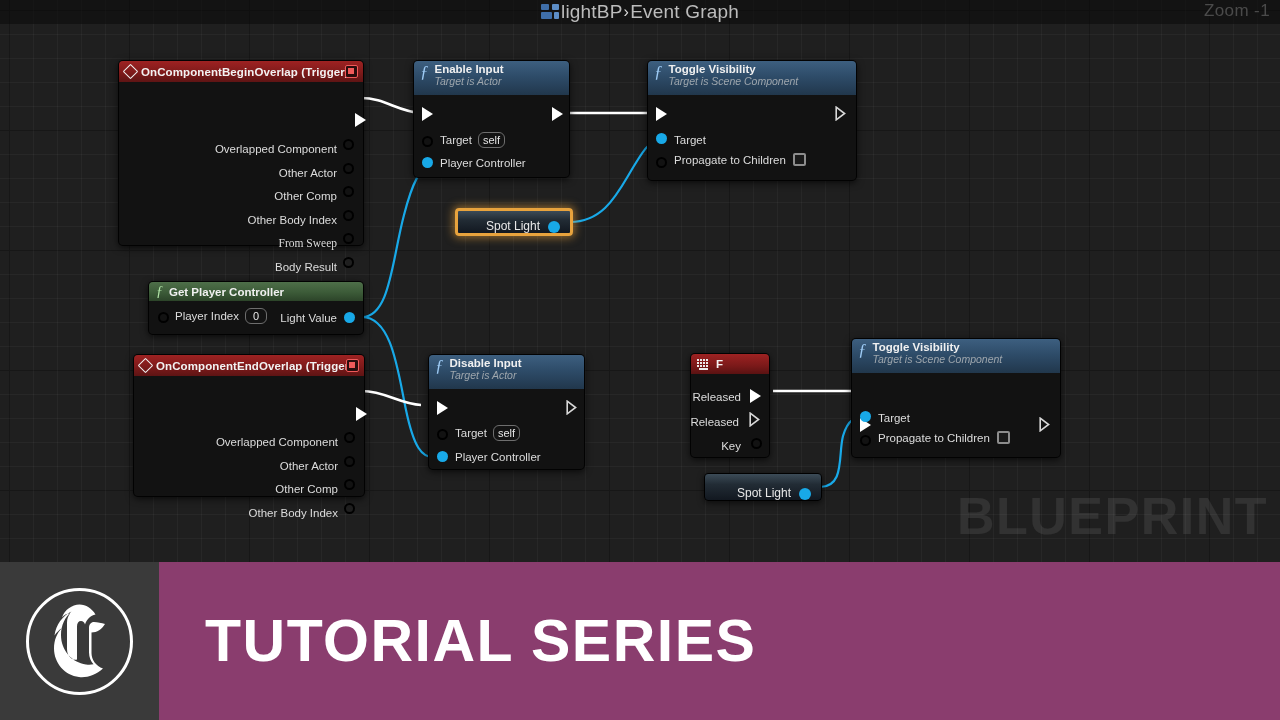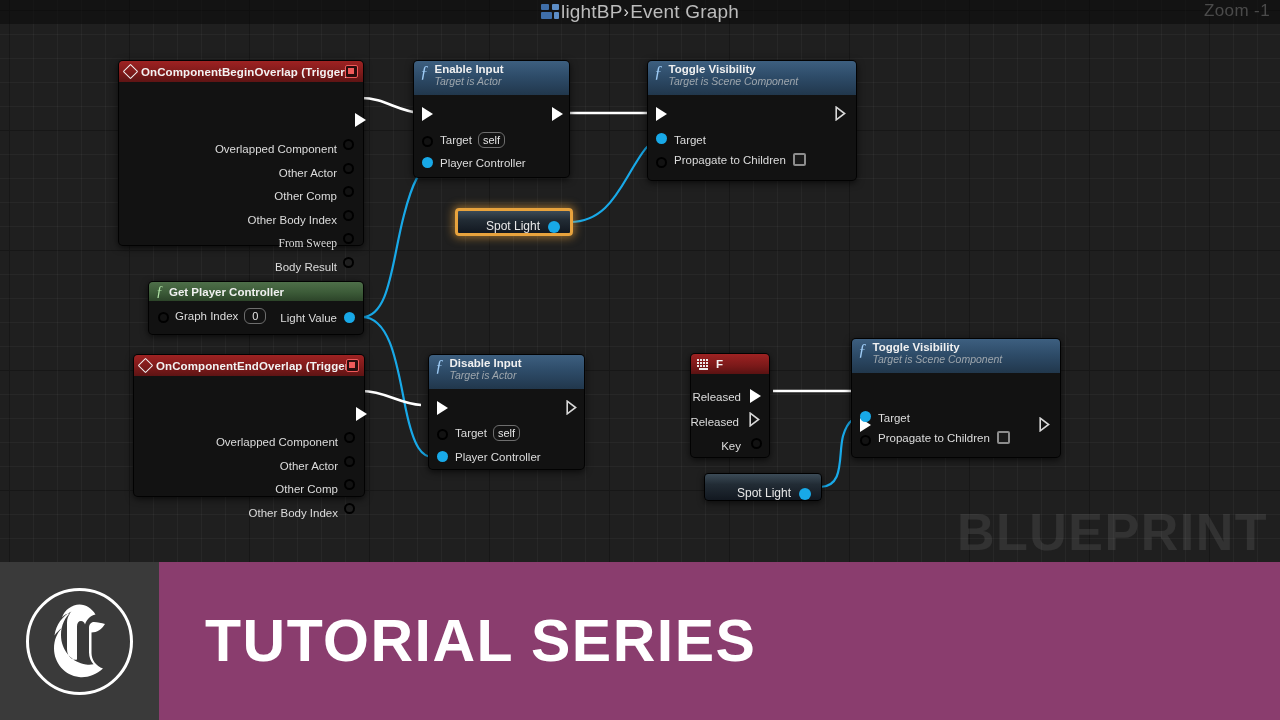--- a/index.html
+++ b/index.html
@@ -55,21 +55,20 @@
     font-size: 17px; color: #4a4a4a; letter-spacing: .4px;
     z-index: 45;
   }
 
   
   #watermark {
     position: absolute; right: 12px; top: 486px;
     font-size: 52px; font-weight: bold; letter-spacing: 1.5px;
     color: rgba(255,255,255,0.085);
     z-index: 5;
-    margin-top: 16px;
   }
 
   
   #wires { position: absolute; left:0; top:0; width:1280px; height:562px; z-index: 6; pointer-events:none; }
 
   
   .node {
     position: absolute; z-index: 10;
     border-radius: 5px;
     background: #121212;
@@ -344,21 +343,21 @@
     </div>
 
     <div class="node" style="left:148px; top:281px; width:216px;">
       <div class="hdr-pure">
         <span class="fn-glyph">ƒ</span>
         <span class="fn-title">Get Player Controller</span>
       </div>
       <div style="height:33px; position:relative;">
         <div class="pin hollow pin-green-h" style="left:9px; top:11px;"></div>
         <div style="position:absolute; left:26px; top:7px; display:flex; align-items:center;">
-          <span class="lbl">Graph Index</span>
+          <span class="lbl">Player Index</span>
           <span class="valbox">0</span>
         </div>
         <div style="position:absolute; right:26px; top:7px;">
           <span class="lbl">Light Value</span>
         </div>
         <div class="pin circ pin-blue" style="right:8px; top:11px;"></div>
       </div>
     </div>
 
     <div class="node" style="left:133px; top:354px; width:232px;">

